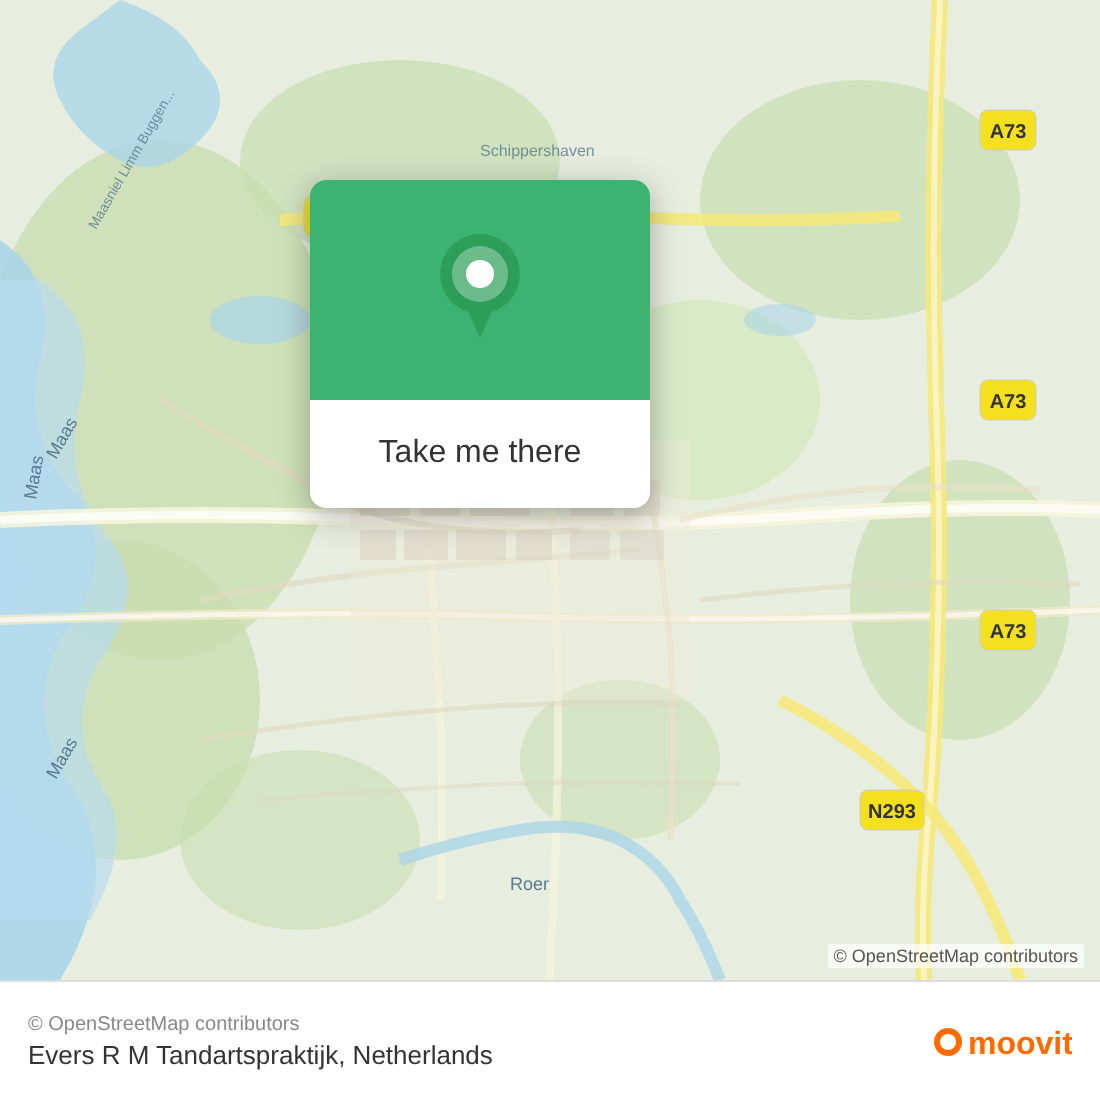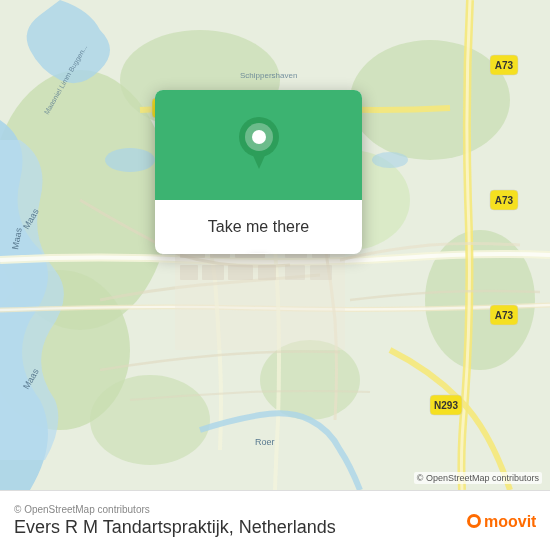--- a/index.html
+++ b/index.html
@@ -25,21 +25,21 @@
       height: 100%;
       position: absolute;
       top: 0; left: 0;
     }
 
     
     #popup-card {
       position: absolute;
       top: 90px;
       left: 155px;
-      width: 207px;
+      width: 170px;
       background: white;
       border-radius: 8px;
       box-shadow: 0 4px 16px rgba(0,0,0,0.3);
       overflow: hidden;
       z-index: 10;
     }
 
     #popup-green-area {
       background: #3cb371;
       display: flex;
@@ -100,21 +100,21 @@
       display: flex;
       flex-direction: column;
     }
 
     #footer-copyright {
       font-size: 10px;
       color: #888;
     }
 
     #footer-place-name {
-      font-size: 18px;
+      font-size: 13px;
       color: #333;
       font-weight: 400;
       margin-top: 2px;
     }
 
     #footer-logo {
       display: flex;
       align-items: flex-start;
     }
 

